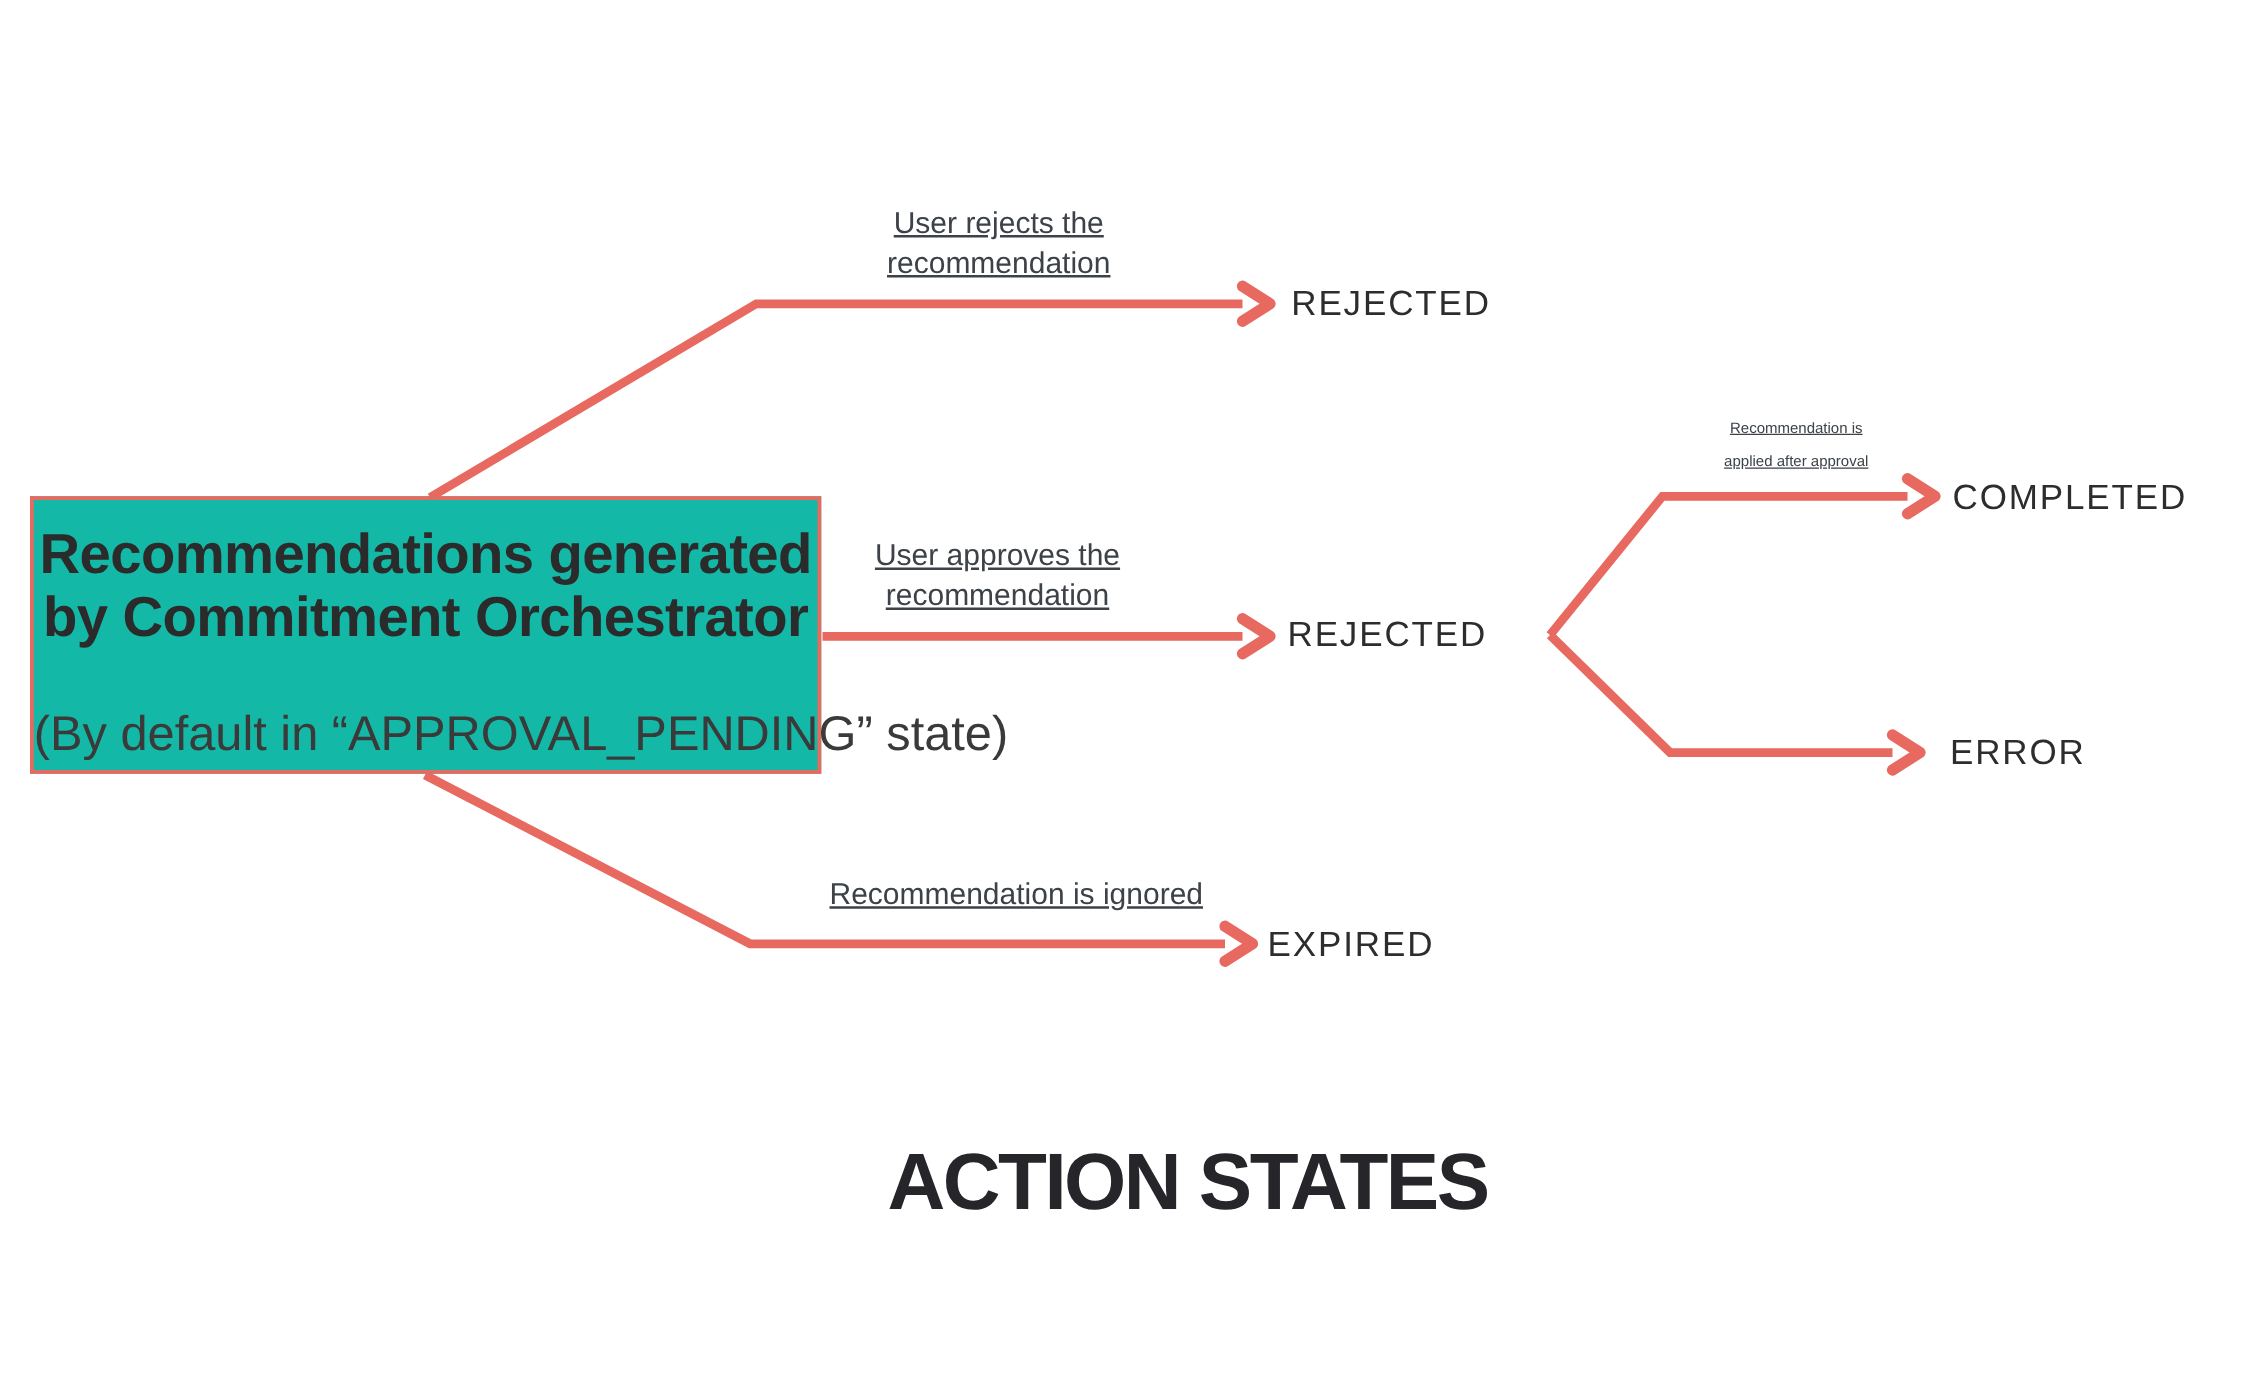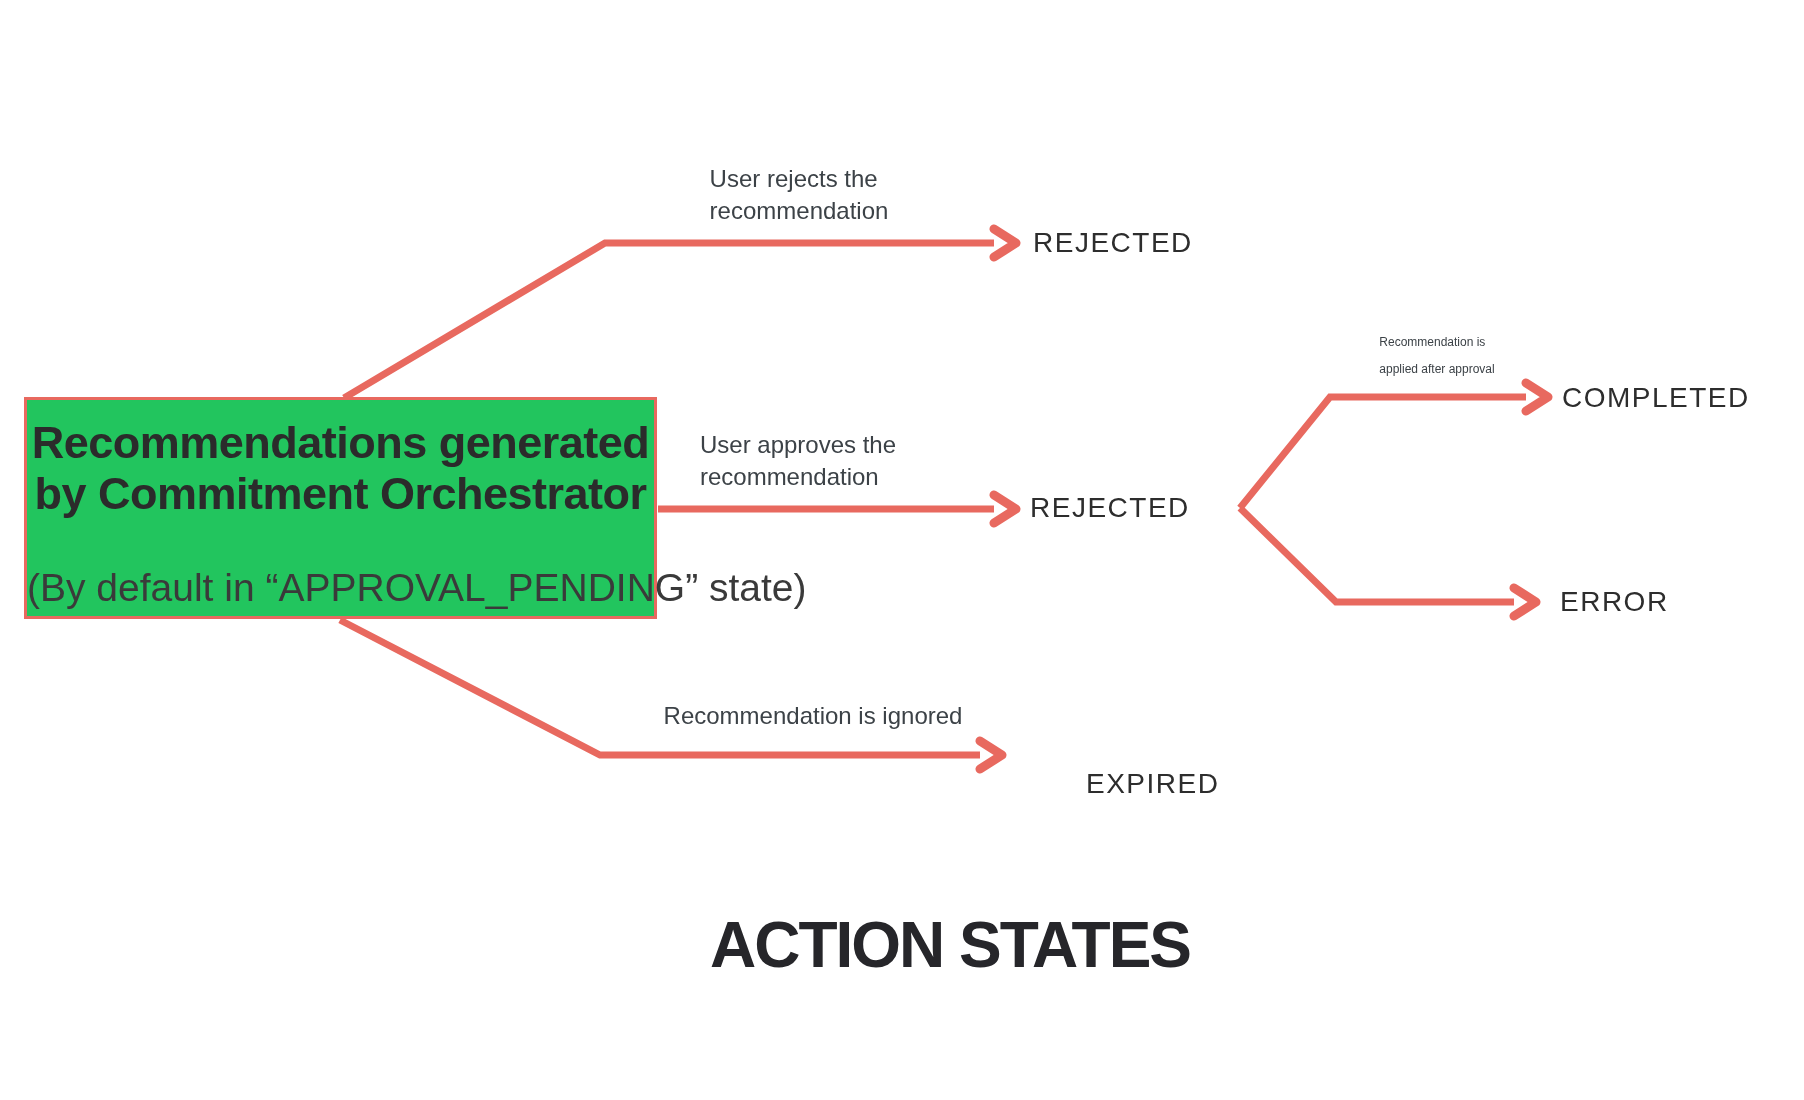--- a/index.html
+++ b/index.html
@@ -34,21 +34,21 @@
     stroke-width:9;
     stroke-linecap:round;
     stroke-linejoin:round;
   }
   .source-box{
     position:absolute;
     left:24px; top:397px;
     width:633px; height:222px;
     border:3px solid var(--accent);
     box-sizing:border-box;
-    background:#22c55e;
+    background:#14b8a6;
   }
   .source-box-title{
     position:absolute;
     left:0; top:17px;
     width:100%;
     text-align:center;
     font-size:45px;
     font-weight:700;
     letter-spacing:-0.5px;
     line-height:51px;
@@ -70,22 +70,24 @@
     font-size:28px;
     font-weight:300;
     letter-spacing:1.5px;
     line-height:38px;
     color:#2d2d2d;
     white-space:nowrap;
   }
   .transition-label{
     position:absolute;
     transform:translateX(-50%);
+    text-align:center;
     color:var(--gray);
     white-space:nowrap;
+    text-decoration:underline;
   }
   .transition-label.big{
     font-size:24px;
     line-height:32px;
   }
   .transition-label.small{
     font-size:12px;
     line-height:27px;
   }
   .caption{
@@ -148,17 +150,17 @@
   <div class="transition-label small" style="left:1437px; top:329px;">
     <div>Recommendation is</div>
     <div>applied after approval</div>
   </div>
 
 
   <div class="state-label" style="left:1033px; top:224px;">REJECTED</div>
   <div class="state-label" style="left:1030px; top:489px;">REJECTED</div>
   <div class="state-label" style="left:1562px; top:379px;">COMPLETED</div>
   <div class="state-label" style="left:1560px; top:583px;">ERROR</div>
-  <div class="state-label" style="left:1086px; top:737px;margin-top:28px;">EXPIRED</div>
+  <div class="state-label" style="left:1014px; top:737px;">EXPIRED</div>
 
   <div class="caption">ACTION STATES</div>
 
 </div>
 
 </body></html>

